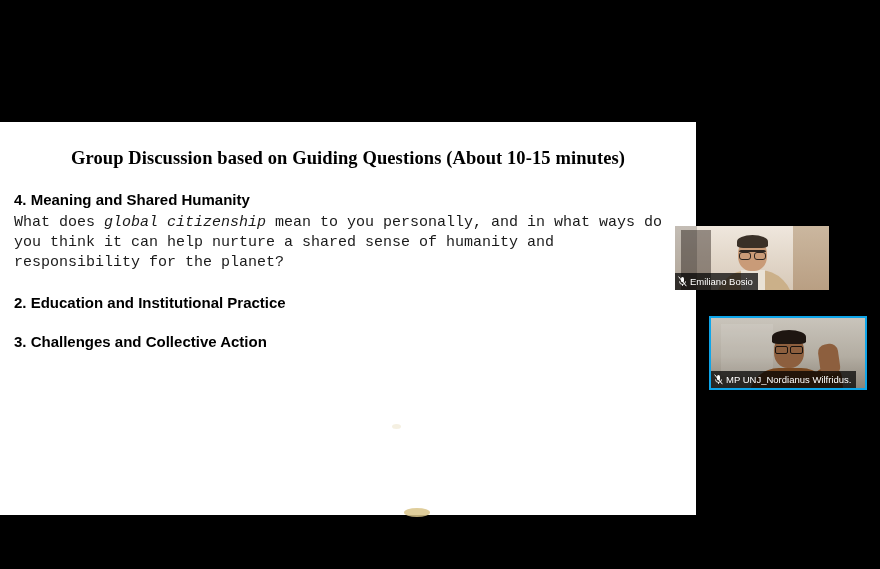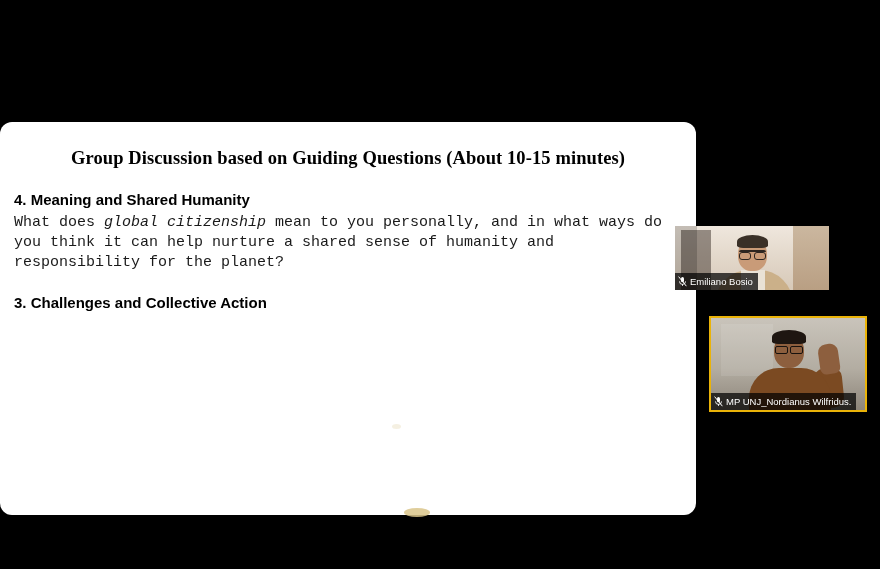--- a/index.html
+++ b/index.html
@@ -19,21 +19,20 @@
   #slide {
     position: absolute;
     left: 0;
     top: 122px;
     width: 696px;
     height: 393px;
     background: #ffffff;
     box-sizing: border-box;
     padding: 22px 14px 0 14px;
     overflow: hidden;
-    border-radius: 12px;
   }
   #slide-title {
     font-family: "Liberation Serif", serif;
     font-weight: bold;
     font-size: 18.5px;
     color: #000000;
     text-align: center;
     letter-spacing: 0.1px;
     margin: 4px 0 22px 0;
   }
@@ -90,22 +89,22 @@
   #tile-speaker {
     left: 675px;
     top: 226px;
     width: 154px;
     height: 64px;
   }
   #tile-active {
     left: 709px;
     top: 316px;
     width: 158px;
-    height: 96px;
-    border: 2px solid #eab308;
+    height: 74px;
+    border: 2px solid #0ea5e9;
     box-sizing: border-box;
   }
 
   .name-badge {
     position: absolute;
     left: 0;
     bottom: 0;
     display: flex;
     align-items: center;
     gap: 3px;
@@ -308,20 +307,21 @@
 <div id="slide">
 
   <div id="slide-title">Group Discussion based on Guiding Questions (About 10-15 minutes)</div>
 
   <div class="q-block">
     <p class="q-heading">4. Meaning and Shared Humanity</p>
     <p class="q-body"><span>What does </span><em>global citizenship</em><span> mean to you personally, and in what ways do you think it can help nurture a shared sense of humanity and responsibility for the planet?</span></p>
   </div>
 
   <div class="q-block">
+    <p class="q-heading">2. Education and Institutional Practice</p>
   </div>
 
   <div class="q-block">
     <p class="q-heading">3. Challenges and Collective Action</p>
   </div>
 </div>
 
 <div class="artifact" id="artifact-1"></div>
 <div class="artifact" id="artifact-2"></div>
 

